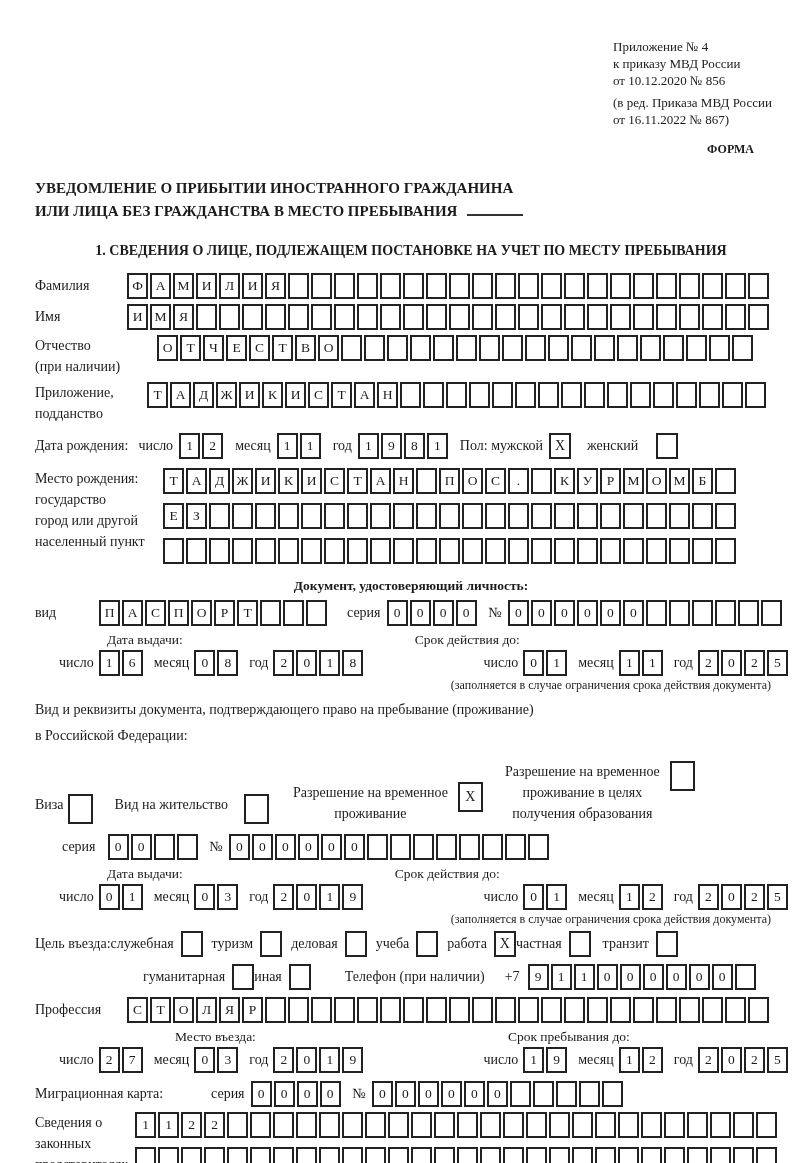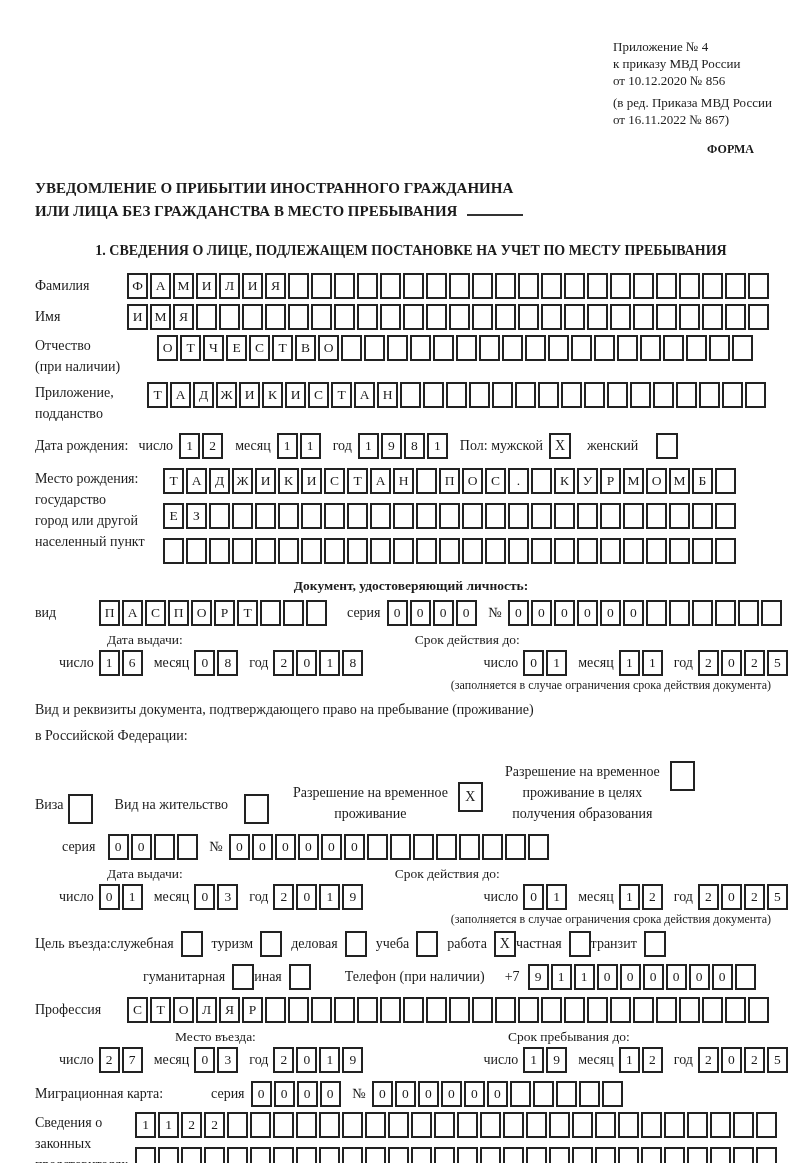--- a/index.html
+++ b/index.html
@@ -536,21 +536,21 @@
     <span style="margin-left:9px">туризм</span>
     <span class="chk"></span>
     <span style="margin-left:9px">деловая</span>
     <span class="chk"></span>
     <span style="margin-left:9px">учеба</span>
     <span class="chk"></span>
     <span style="margin-left:9px">работа</span>
     <span class="chk">X</span>
     <span style="margin-left:0">частная</span>
     <span class="chk"></span>
-    <span style="margin-left:0">транзит</span>
+    <span style="margin-left:12px">транзит</span>
     <span class="chk"></span>
   </div>
   <div class="purpose">
     <span class="p2">гуманитарная</span>
     <span class="chk"></span>
     <span style="">иная</span>
     <span class="chk"></span>
     <span class="phone-lbl">Телефон (при наличии)</span>
     <span class="phone-pre">+7</span>
     <span class="boxes">

